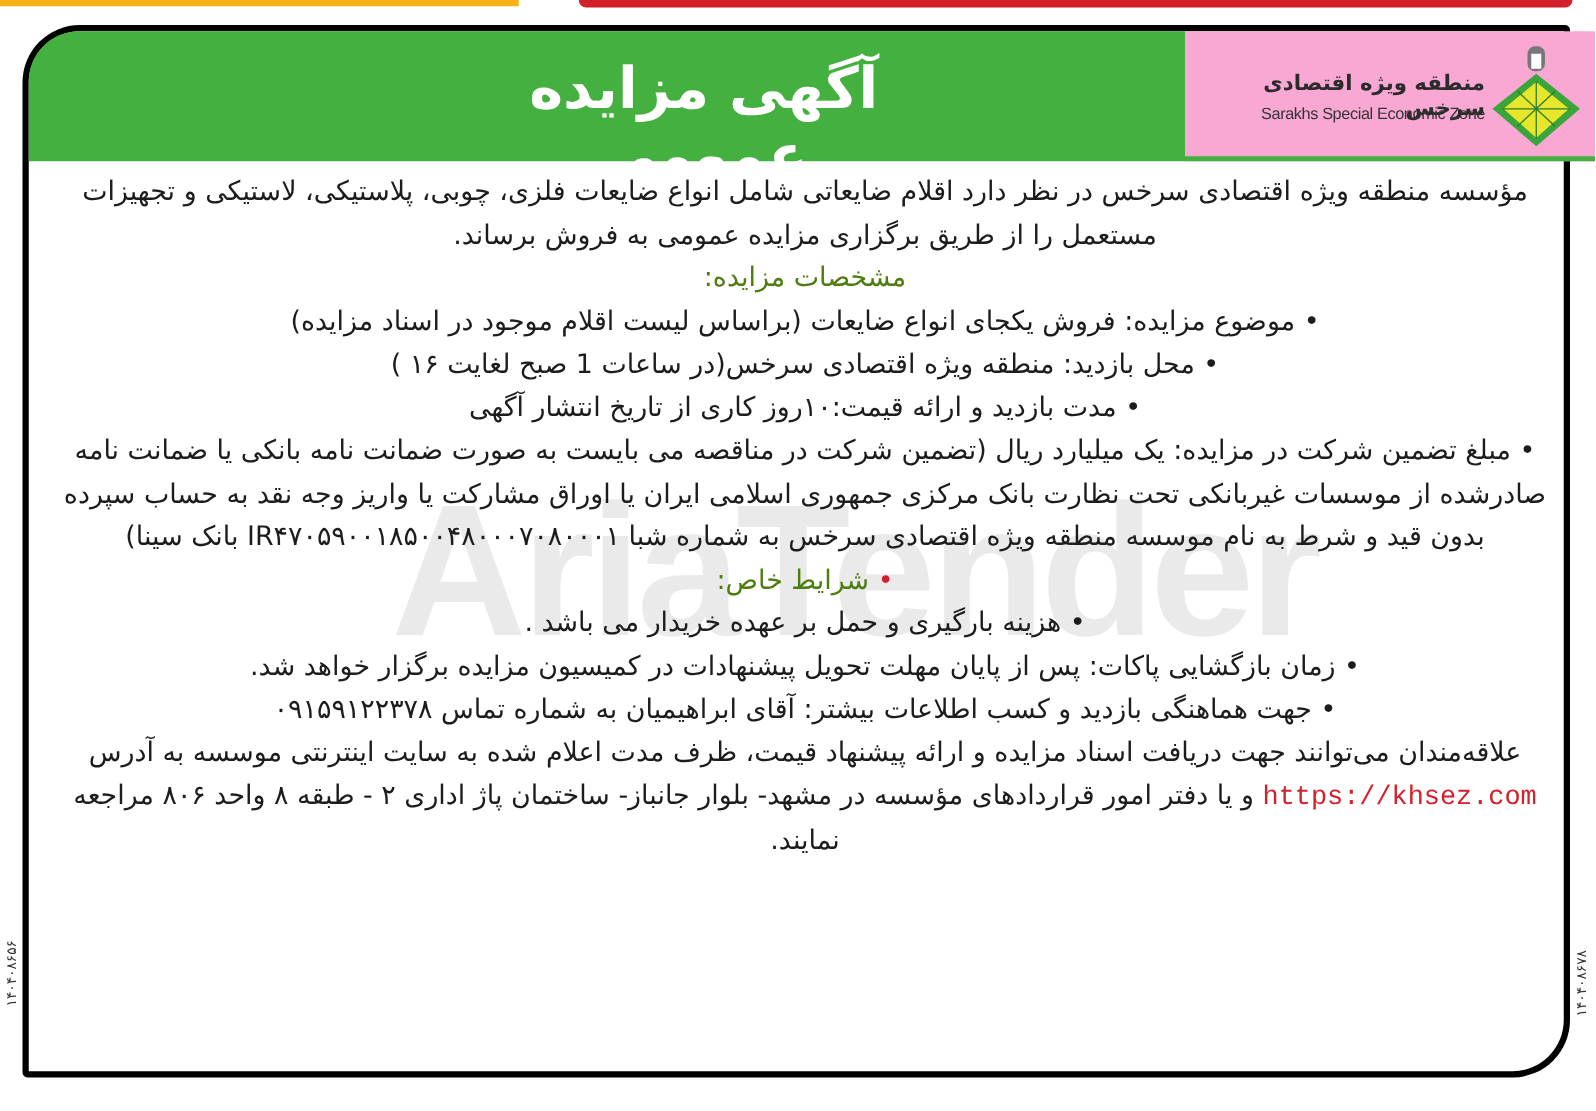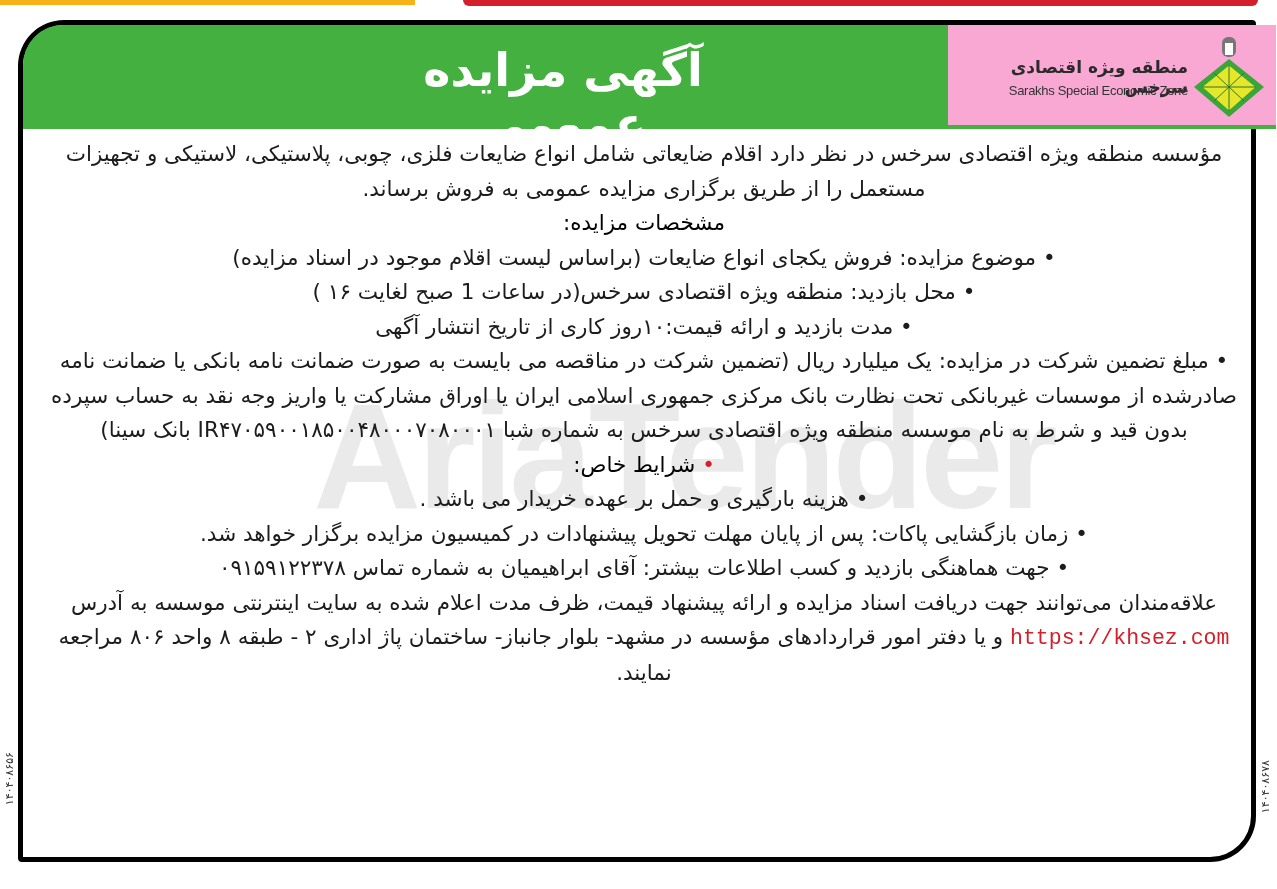--- a/index.html
+++ b/index.html
@@ -31,21 +31,21 @@
     .logo-fa { position:absolute; right:88px; top:32px; font-size:17px; font-weight:bold; color:#2b2b2b; direction:rtl; }
     .logo-en { position:absolute; right:88px; top:58px; font-size:13px; color:#333; font-family:"Liberation Sans", sans-serif; letter-spacing:-0.3px; }
     .logo-emblem { position:absolute; right:10px; top:10px; width:74px; height:84px; }
 
     .content {
       position:absolute; left:26px; top:112px; width:1190px; direction:rtl; text-align:center;
       color:#1c1c1c; font-size:21.5px; line-height:34.5px;
       font-family:"DejaVu Sans", sans-serif;
     }
     .content p { margin:0; }
-    .red { color:#000000; }
+    .red { color:#4d7c0f; }
     .bullet::before { content:"• "; color:#1c1c1c; }
     .bullet.red::before { color:#d3202b; }
     .link { color:#d3202b; font-family:Liberation Mono, monospace; }
     .watermark {
       position:absolute; left:290px; top:345px; font-size:150px; font-weight:bold; color:#000;
       opacity:0.08; font-family:"Liberation Sans", sans-serif; letter-spacing:-4px; pointer-events:none;
     }
     .side-code {
       position:absolute; font-size:11px; color:#333; writing-mode:vertical-rl; transform:rotate(180deg);
     }

